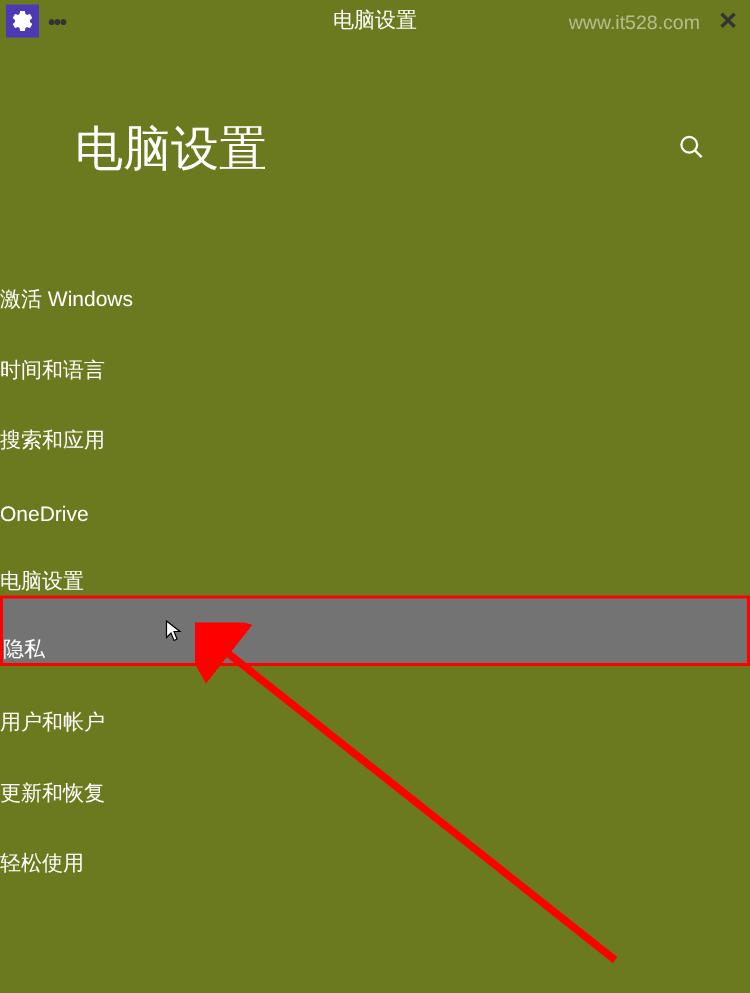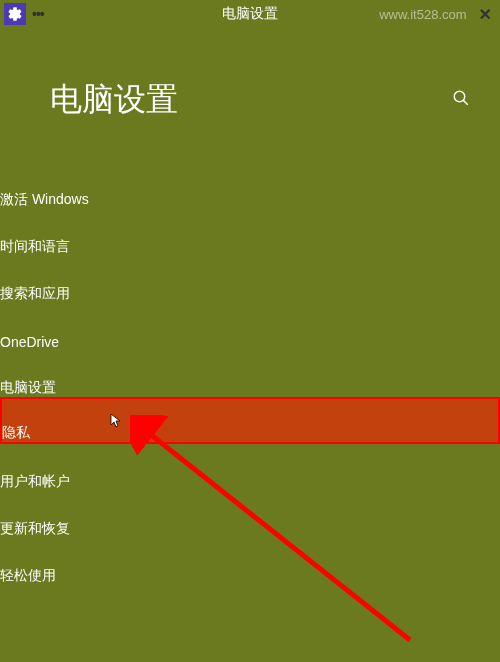--- a/index.html
+++ b/index.html
@@ -93,21 +93,21 @@
     .menu-item {
       height: 47px;
       display: flex;
       align-items: flex-end;
       font-size: 14px;
       color: #ffffff;
       cursor: pointer;
       position: relative;
     }
     .menu-item.highlighted {
-      background: #c2410c;
+      background: #737373;
       border: 2px solid #ff0000;
       box-sizing: border-box;
     }
     .cursor {
       position: absolute;
       left: 108px;
       top: 50%;
       transform: translateY(-50%);
       width: 16px;
       height: 16px;

